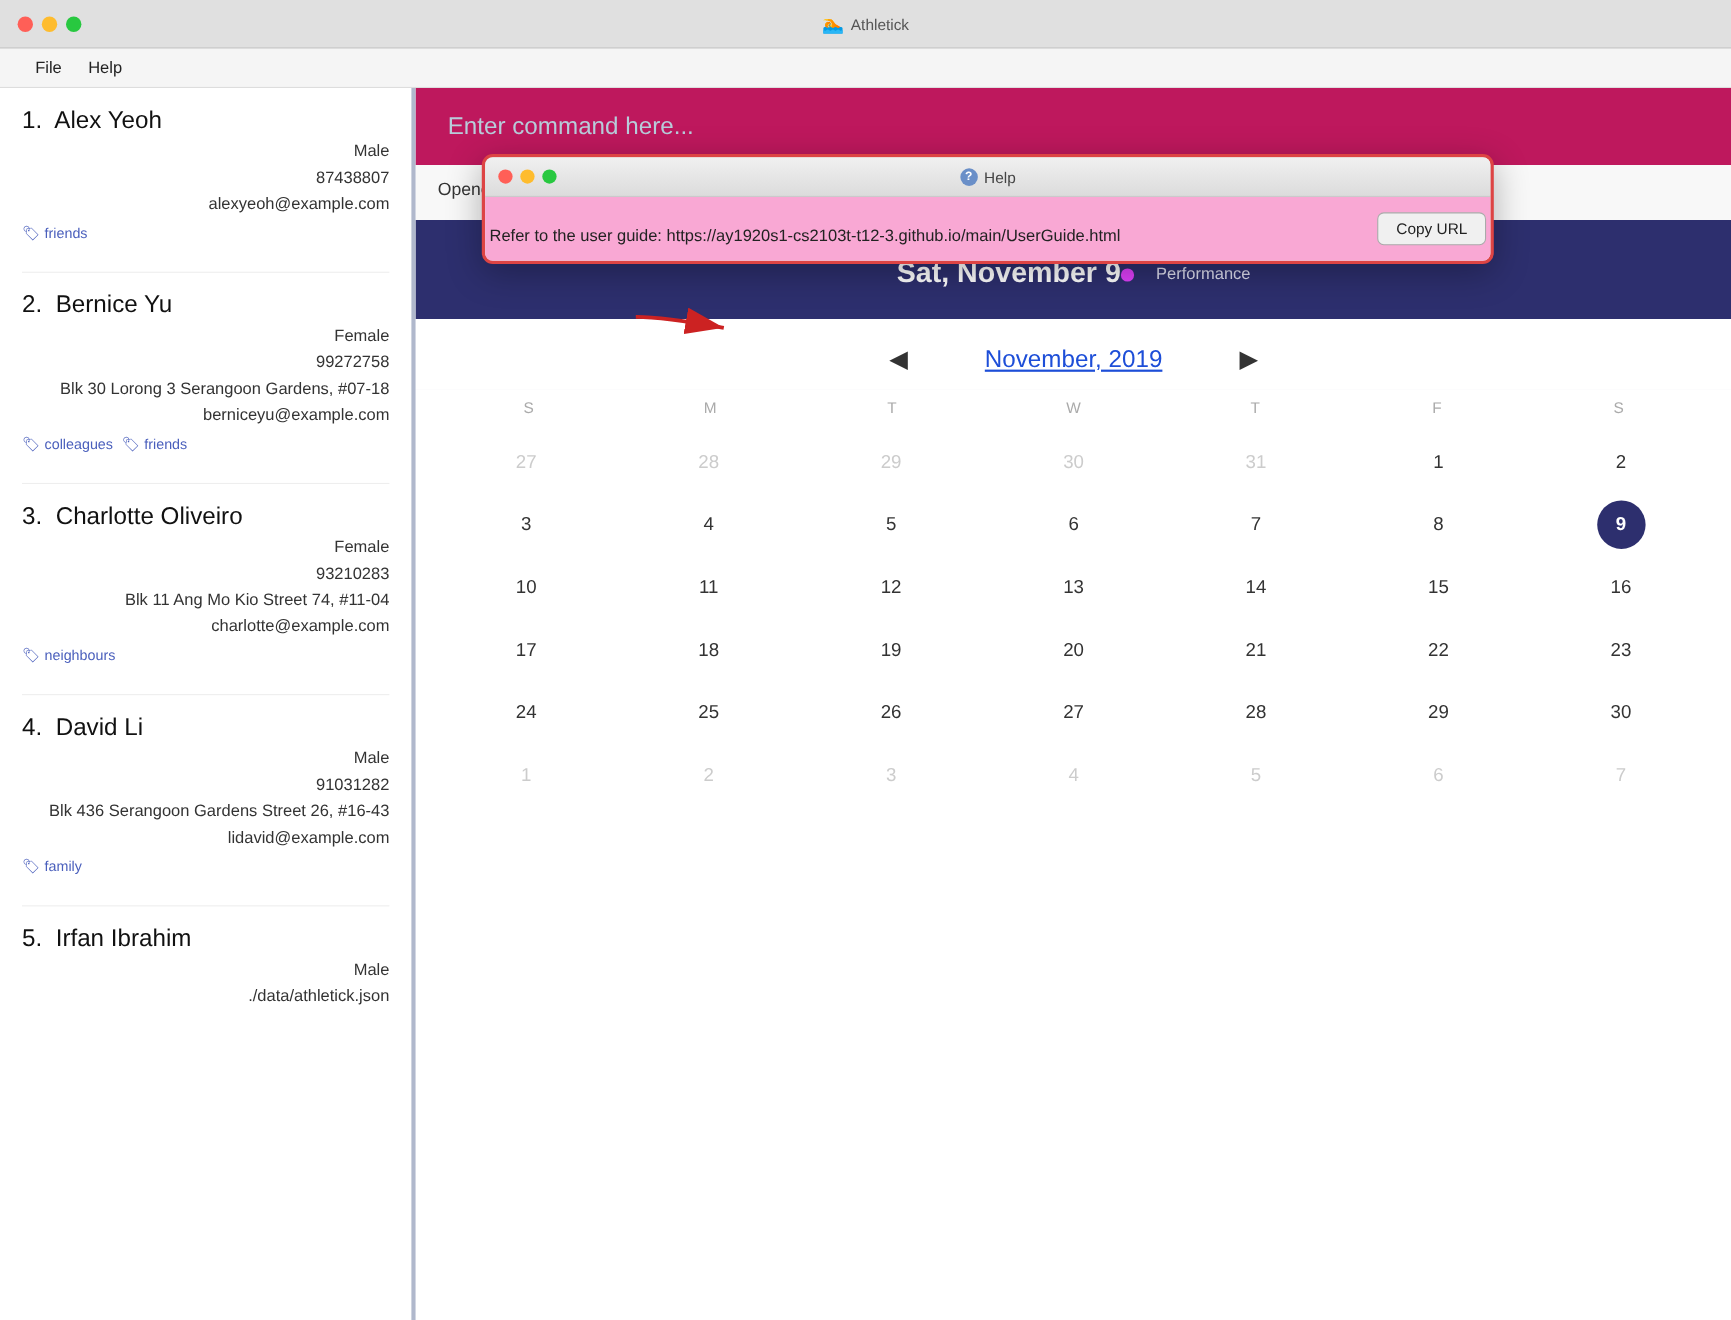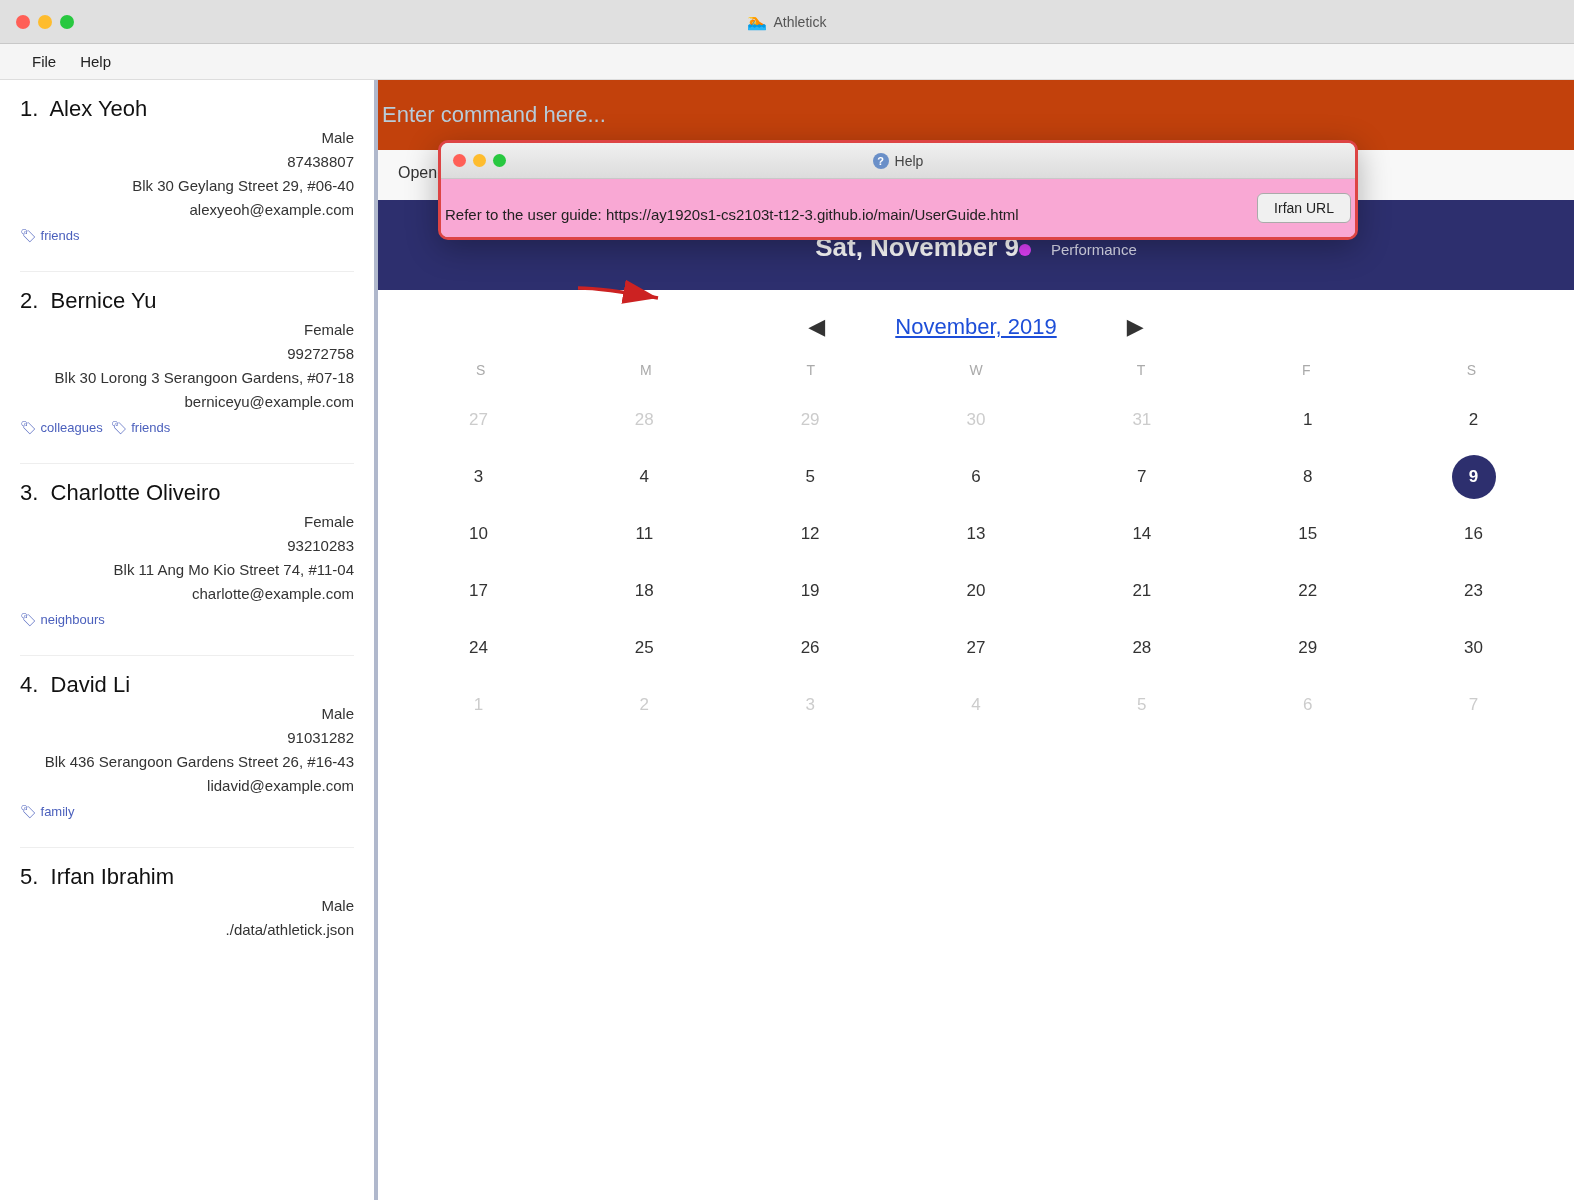--- a/index.html
+++ b/index.html
@@ -122,22 +122,22 @@
     .right-panel {
       flex: 1;
       display: flex;
       flex-direction: column;
       background: #f0f0f5;
       position: relative;
     }
 
     
     .command-bar {
-      background: #c2410c;
-      padding: 16px 4px;
+      background: #be185d;
+      padding: 16px 29px;
       min-height: 70px;
       display: flex;
       align-items: center;
     }
     .command-input {
       background: transparent;
       border: none;
       outline: none;
       font-size: 22px;
       color: #ccd9e5;
@@ -372,21 +372,20 @@
 </div>
 
 <div class="main-layout">
 
   <div class="left-panel">
 
     <div class="person-entry">
       <div class="person-name"><span>1.</span>&nbsp; <span>Alex Yeoh</span></div>
       <div class="person-detail">Male</div>
       <div class="person-detail">87438807</div>
-      <div class="person-detail">Blk 30 Geylang Street 29, #06-40</div>
       <div class="person-detail">alexyeoh@example.com</div>
       <div class="tags">
         <span class="tag">
           <span class="tag-icon">🏷</span>
           <span>friends</span>
         </span>
       </div>
     </div>
 
     <hr class="divider">
@@ -469,21 +468,21 @@
             <div class="help-wc help-min"></div>
             <div class="help-wc help-max"></div>
           </div>
           <div class="help-title">
             <div class="help-question">?</div>
             <span>Help</span>
           </div>
         </div>
         <div class="help-body">
           <span class="help-text">Refer to the user guide: https://ay1920s1-cs2103t-t12-3.github.io/main/UserGuide.html</span>
-          <button class="copy-url-btn">Irfan URL</button>
+          <button class="copy-url-btn">Copy URL</button>
         </div>
       </div>
     </div>
 
     <div class="arrow-container">
       <svg class="arrow-svg" viewBox="0 0 100 60">
         <defs>
           <marker id="arrowhead" markerWidth="10" markerHeight="7" refX="10" refY="3.5" orient="auto">
             <polygon points="0 0, 10 3.5, 0 7" fill="#cc2222"></polygon>
           </marker>

